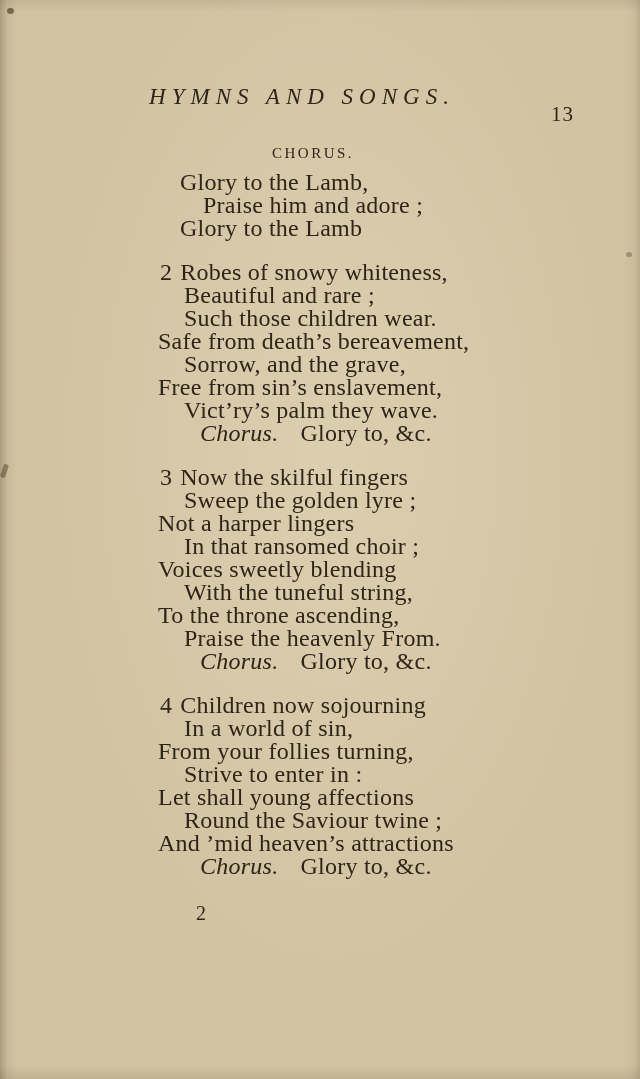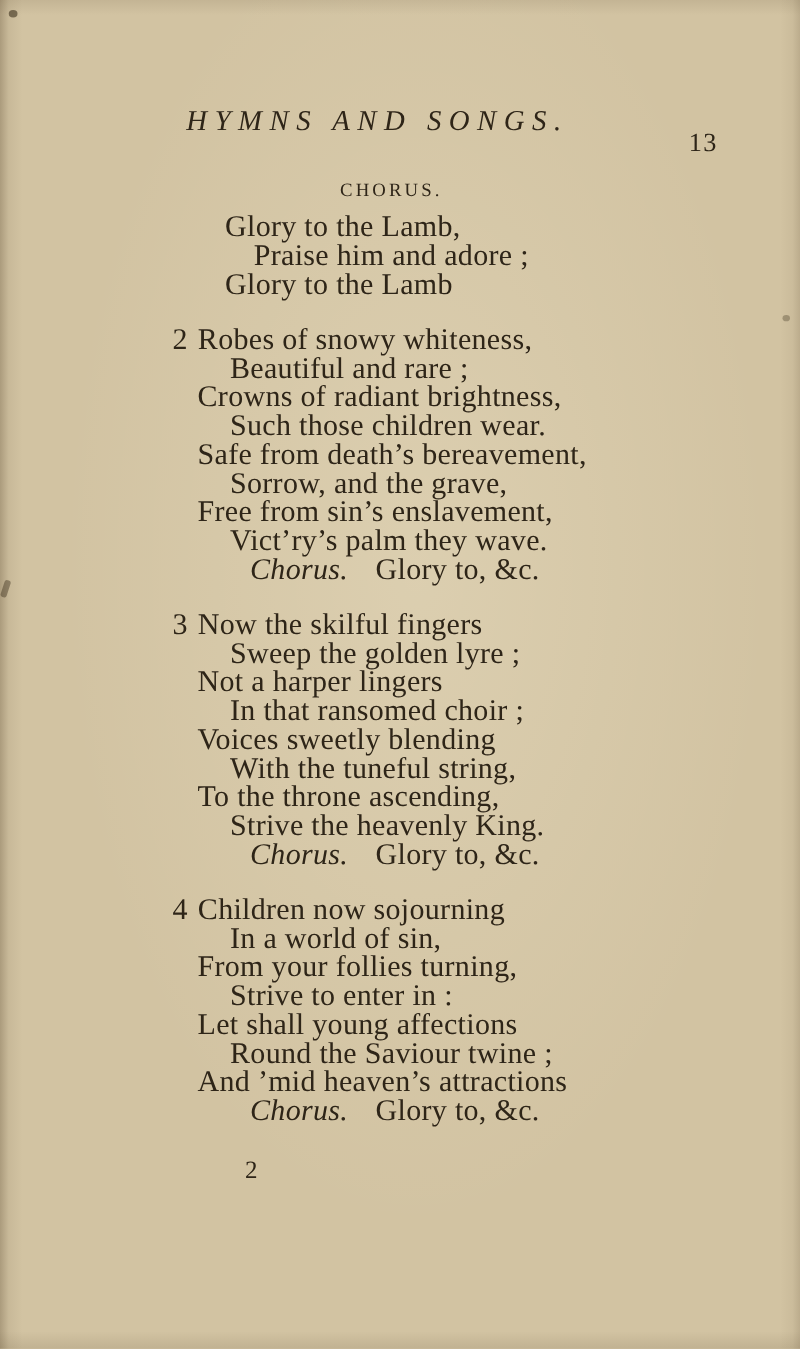--- a/index.html
+++ b/index.html
@@ -34,21 +34,21 @@
   }
 
   .line { font-size: 24px; line-height: 23px; letter-spacing: 0.25px; white-space: pre; }
 
   .chorus-block { margin: 28px 0 0 180px; }
   .chorus-label { font-size: 15px; letter-spacing: 2.5px; margin: 0 0 6px 92px; }
   .cline.even { padding-left: 0; }
   .cline.odd  { padding-left: 23px; }
 
   .verse { margin: 21px 0 0 138px; }
-  .vline.first { padding-left: 0; }
+  .vline.first { padding-left: 0; margin-left: 22px; }
   .vline.flush { padding-left: 20px; }
   .vline.ind   { padding-left: 46px; }
   .vnum { display: inline-block; margin-right: 8px; }
   .cref { padding-left: 62px; }
   .cref .cref-it { font-style: italic; margin-right: 22px; }
 
   .signature { margin: 24px 0 0 196px; font-size: 20px; }
 </style>
 </head>
 <body>
@@ -65,38 +65,37 @@
 <div class="chorus-block">
   <div class="chorus-label line">CHORUS.</div>
   <div class="line cline even">Glory to the Lamb,</div>
   <div class="line cline odd">Praise him and adore ;</div>
   <div class="line cline even">Glory to the Lamb</div>
 </div>
 
 <div class="verse">
   <div class="line vline first"><span class="vnum">2</span><span>Robes of snowy whiteness,</span></div>
   <div class="line vline ind">Beautiful and rare ;</div>
-  <div class="line vline flush">Crowns of radiant brightness,</div>
   <div class="line vline ind">Such those children wear.</div>
   <div class="line vline flush">Safe from death’s bereavement,</div>
   <div class="line vline ind">Sorrow, and the grave,</div>
   <div class="line vline flush">Free from sin’s enslavement,</div>
   <div class="line vline ind">Vict’ry’s palm they wave.</div>
   <div class="line cref"><span class="cref-it">Chorus.</span><span>Glory to, &amp;c.</span></div>
 </div>
 
 <div class="verse">
   <div class="line vline first"><span class="vnum">3</span><span>Now the skilful fingers</span></div>
   <div class="line vline ind">Sweep the golden lyre ;</div>
   <div class="line vline flush">Not a harper lingers</div>
   <div class="line vline ind">In that ransomed choir ;</div>
   <div class="line vline flush">Voices sweetly blending</div>
   <div class="line vline ind">With the tuneful string,</div>
   <div class="line vline flush">To the throne ascending,</div>
-  <div class="line vline ind">Strive the heavenly King.</div>
+  <div class="line vline ind">Praise the heavenly From.</div>
   <div class="line cref"><span class="cref-it">Chorus.</span><span>Glory to, &amp;c.</span></div>
 </div>
 
 <div class="verse">
   <div class="line vline first"><span class="vnum">4</span><span>Children now sojourning</span></div>
   <div class="line vline ind">In a world of sin,</div>
   <div class="line vline flush">From your follies turning,</div>
   <div class="line vline ind">Strive to enter in :</div>
   <div class="line vline flush">Let shall young affections</div>
   <div class="line vline ind">Round the Saviour twine ;</div>

